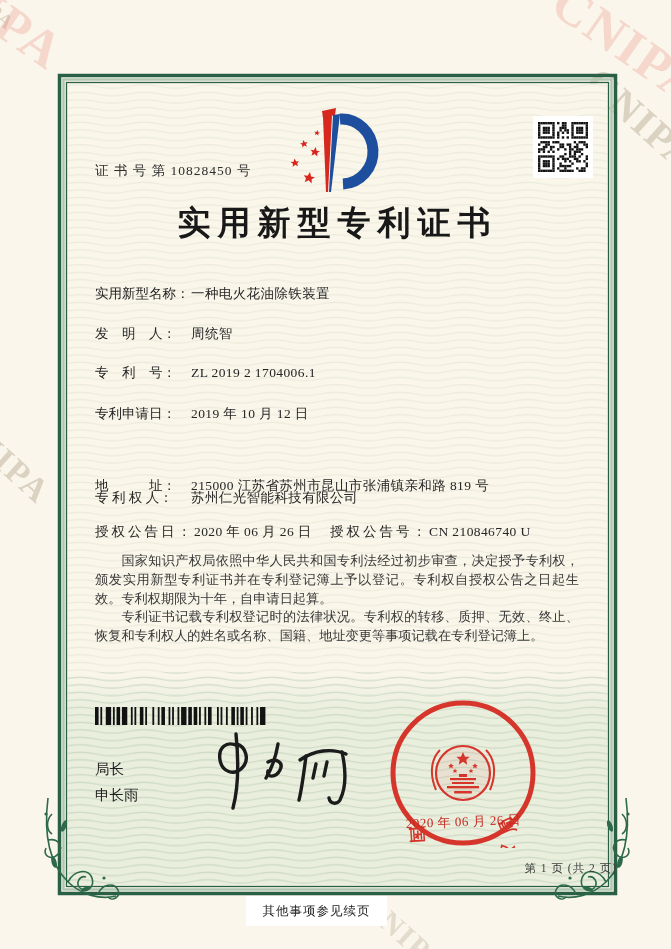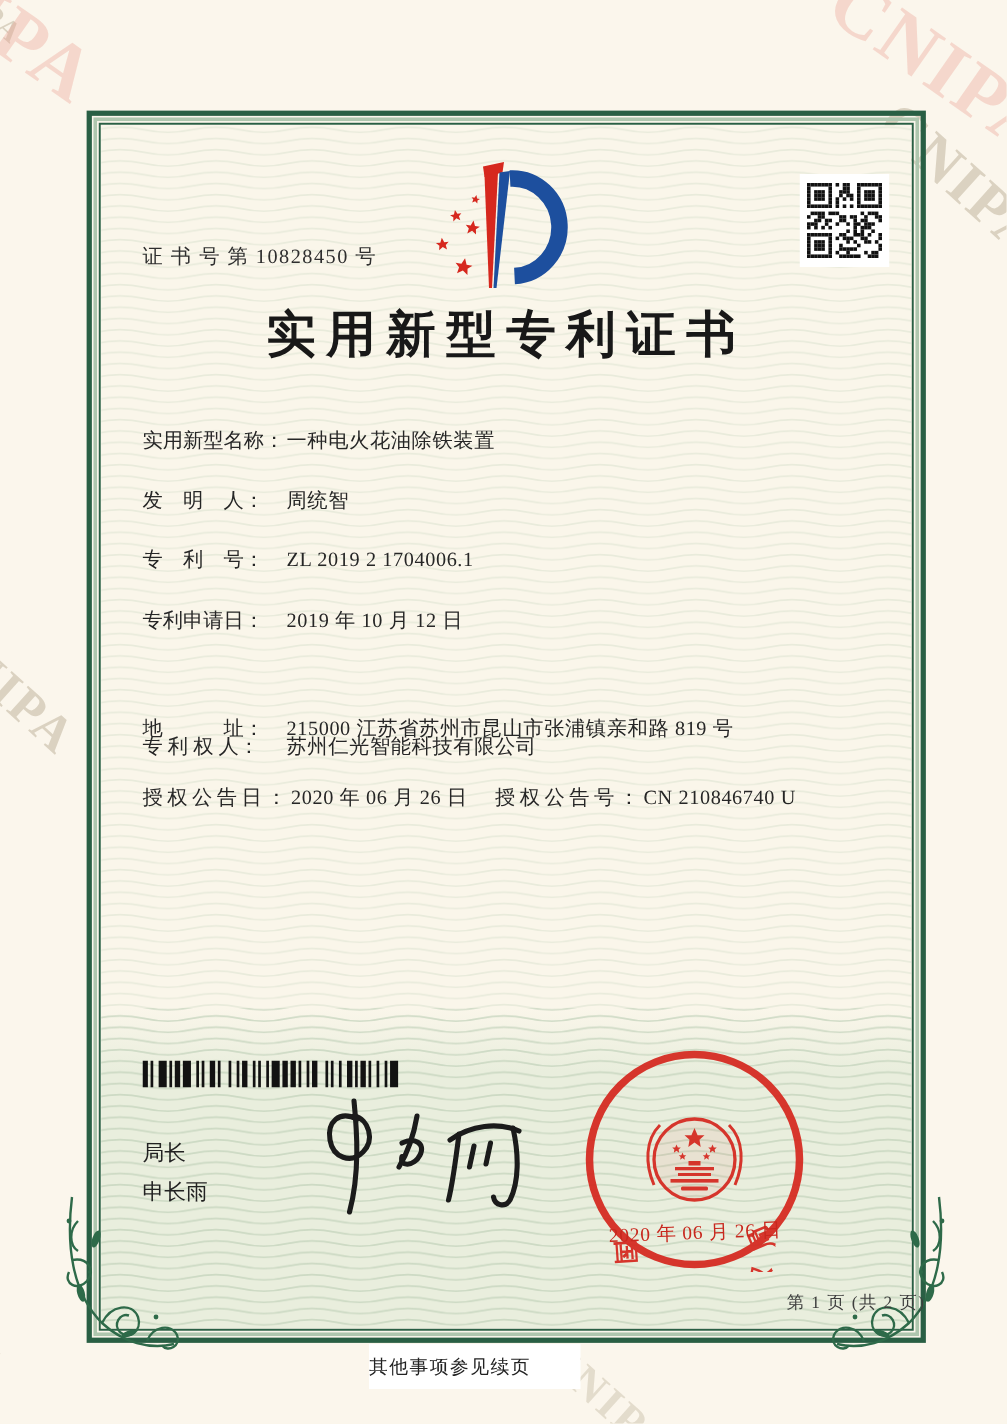--- a/index.html
+++ b/index.html
@@ -31,21 +31,21 @@
     color:#383838;text-align:justify;
   }
   .paras p{margin:0;text-indent:2em;}
   .director{left:95px;top:756px;font-size:14.5px;line-height:26px;color:#222;}
   .seal-date{
     left:391px;top:813px;width:145px;text-align:center;font-size:13px;
     color:#c8281e;letter-spacing:.5px;transform:rotate(-2deg);white-space:nowrap;
   }
   .page-num{left:58px;top:861px;width:559px;text-align:right;font-size:11.5px;color:#3d3d3d;letter-spacing:1px;}
   .bottom-patch{left:246px;top:896px;width:141px;height:30px;background:#ffffff;}
-  .bottom-note{width:100%;line-height:30px;font-size:12.5px;color:#222;letter-spacing:1px;}
+  .bottom-note{width:100%;text-align:center;line-height:30px;font-size:12.5px;color:#222;letter-spacing:1px;}
 </style>
 </head>
 <body>
 
 <span class="wm" style="left:-34px;top:-30px;font-size:20px;">CNIPA</span>
 <span class="wm" style="left:178px;top:130px;font-size:34px;color:rgba(172,163,140,.5);">CNIPA</span>
 <span class="wm" style="left:608px;top:58px;font-size:40px;">CNIPA</span>
 <span class="wm" style="left:443px;top:286px;font-size:34px;color:rgba(175,170,150,.45);">CNIPA</span>
 <span class="wm" style="left:-28px;top:406px;font-size:34px;">CNIPA</span>
 <span class="wm" style="left:-64px;top:836px;font-size:30px;">CNIPA</span>
@@ -354,20 +354,22 @@
 </div>
 
 <div class="abs field-row" style="top:523px;">
   <span class="grant-label">授权公告日：</span><span class="field-value">2020 年 06 月 26 日</span>
 </div>
 <div class="abs field-row" style="left:330px;top:523px;">
   <span class="grant-label">授权公告号：</span><span class="field-value">CN 210846740 U</span>
 </div>
 
 <div class="abs paras">
+  <p>国家知识产权局依照中华人民共和国专利法经过初步审查，决定授予专利权，颁发实用新型专利证书并在专利登记簿上予以登记。专利权自授权公告之日起生效。专利权期限为十年，自申请日起算。</p>
+  <p>专利证书记载专利权登记时的法律状况。专利权的转移、质押、无效、终止、恢复和专利权人的姓名或名称、国籍、地址变更等事项记载在专利登记簿上。</p>
 </div>
 
 <svg class="abs" style="left:95px;top:707px;" width="174" height="18">
   <g id="barcode-bars" fill="#121212">
       <rect x="0.00" y="0" width="3.59" height="18"></rect>
       <rect x="5.38" y="0" width="1.79" height="18"></rect>
       <rect x="10.76" y="0" width="5.38" height="18"></rect>
       <rect x="17.94" y="0" width="1.79" height="18"></rect>
       <rect x="21.53" y="0" width="3.59" height="18"></rect>
       <rect x="26.91" y="0" width="5.38" height="18"></rect>

